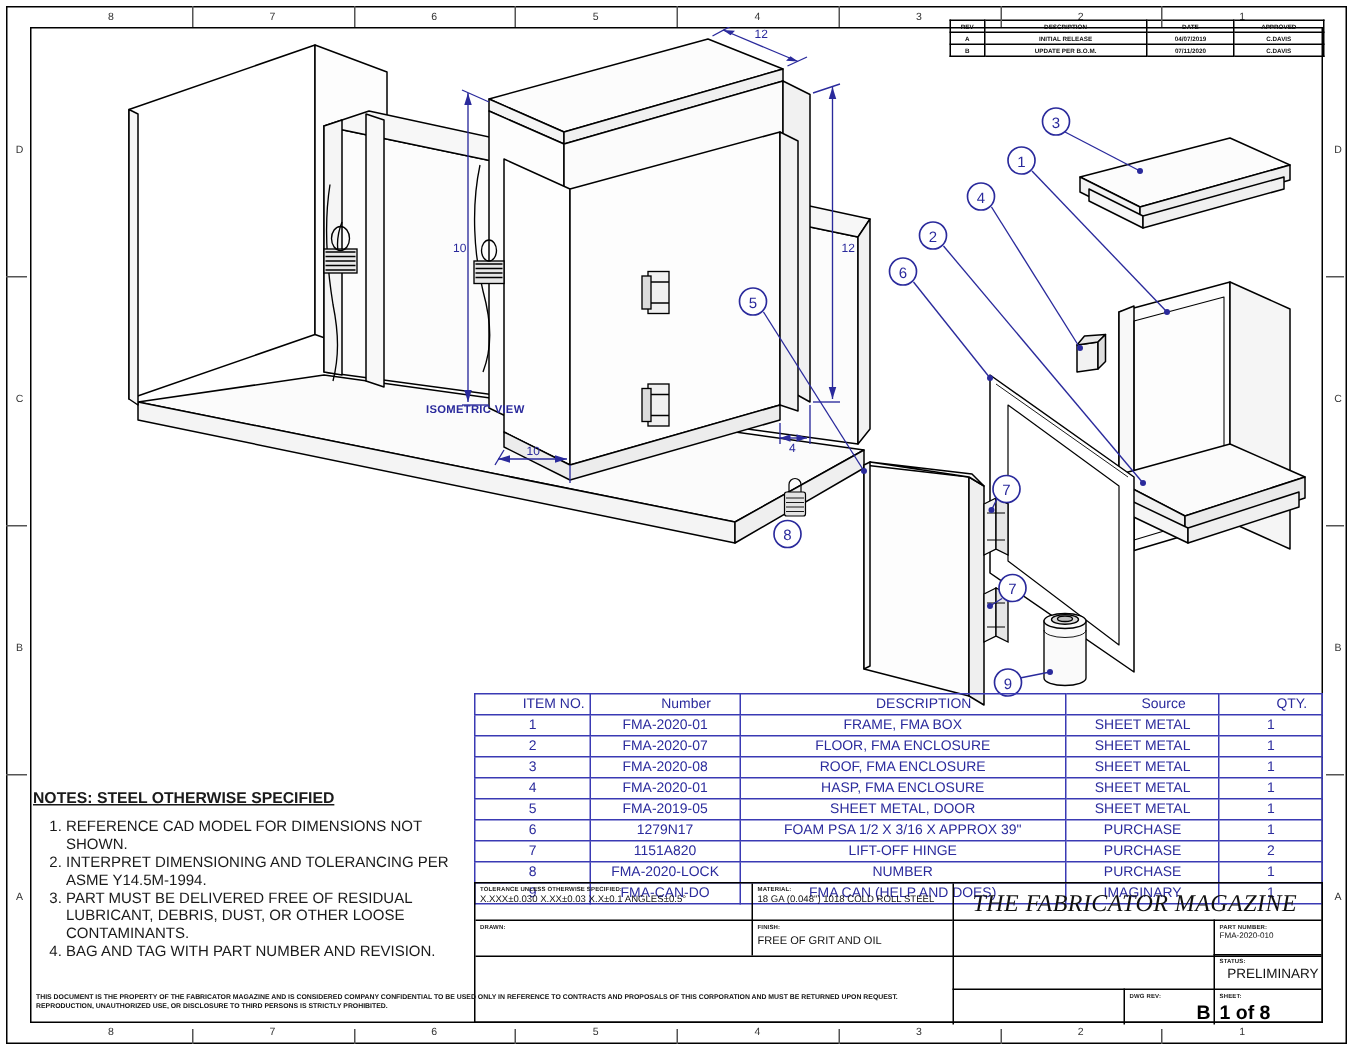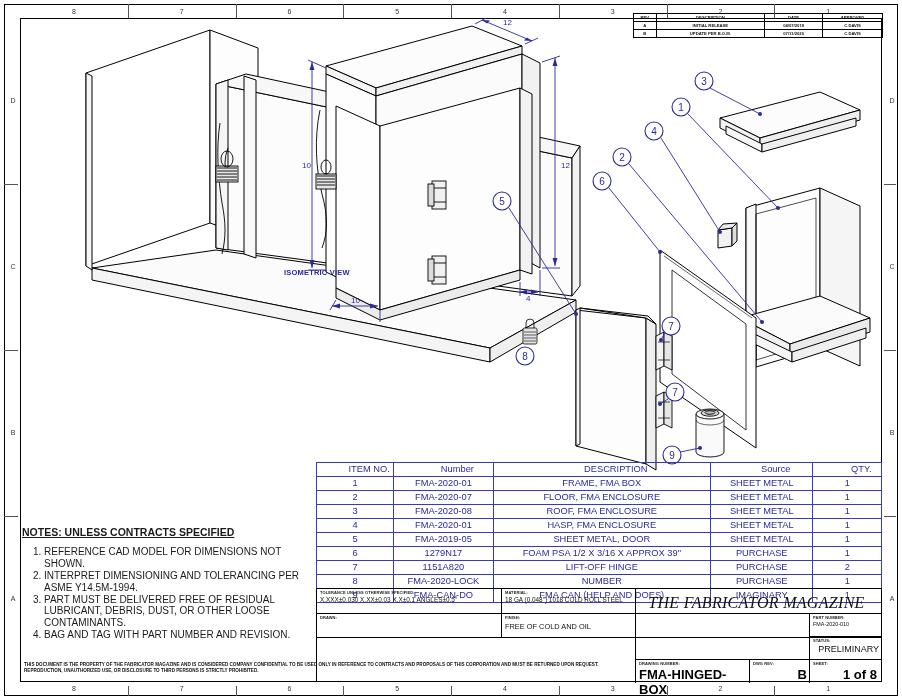--- a/index.html
+++ b/index.html
@@ -448,21 +448,21 @@
           <td class="c-item">9</td>
           <td class="c-num">FMA-CAN-DO</td>
           <td class="c-desc">FMA CAN (HELP AND DOES)</td>
           <td class="c-src">IMAGINARY</td>
           <td class="c-qty">1</td>
         </tr>
       </tbody>
   </table>
 
   <div id="notes">
-    <div class="hdr">NOTES: UNLESS CONTRACTS SPECIFIED</div>
+    <div class="hdr">NOTES: STEEL OTHERWISE SPECIFIED</div>
     <ol id="notes-list">
         <li>REFERENCE CAD MODEL FOR DIMENSIONS NOT SHOWN.</li>
         <li>INTERPRET DIMENSIONING AND TOLERANCING PER ASME Y14.5M-1994.</li>
         <li>PART MUST BE DELIVERED FREE OF RESIDUAL LUBRICANT, DEBRIS, DUST, OR OTHER LOOSE CONTAMINANTS.</li>
         <li>BAG AND TAG WITH PART NUMBER AND REVISION.</li>
       </ol>
   </div>
 
   <div id="tb">
 
@@ -487,47 +487,43 @@
       <div class="tb-lbl">MATERIAL:</div>
       <div style="font-size:6.4px;color:#111;margin-top:1px;">18 GA (0.048") 1018 COLD ROLL STEEL</div>
     </div>
 
     <div class="tbcell" style="left:3px;top:26px;width:170px;">
       <div class="tb-lbl">DRAWN:</div>
     </div>
 
     <div class="tbcell" style="left:188px;top:26px;width:126px;">
       <div class="tb-lbl">FINISH:</div>
-      <div style="font-size:7.4px;color:#111;margin-top:2px;">FREE OF COLD AND OIL</div>
+      <div style="font-size:7.4px;color:#111;margin-top:2px;">FREE OF GRIT AND OIL</div>
     </div>
 
 
     <div class="tbcell" style="left:496px;top:26px;width:66px;">
       <div class="tb-lbl">PART NUMBER:</div>
       <div style="font-size:5.4px;color:#111;margin-top:1px;">FMA-2020-010</div>
     </div>
 
     <div class="tbcell" style="left:496px;top:49px;width:66px;">
       <div class="tb-lbl">STATUS:</div>
       <div style="font-size:9px;color:#111;text-align:right;margin-top:1px;">PRELIMINARY</div>
     </div>
 
-    <div class="tbcell" style="left:322px;top:72px;width:108px;">
-      <div class="tb-lbl">DRAWING NUMBER:</div>
-      <div class="huge" style="margin-top:1px;">FMA-HINGED-BOX</div>
-    </div>
 
     <div class="tbcell" style="left:436px;top:72px;width:54px;">
       <div class="tb-lbl">DWG REV:</div>
       <div class="huge" style="text-align:right;margin-top:1px;">B</div>
     </div>
 
     <div class="tbcell" style="left:496px;top:72px;width:64px;">
       <div class="tb-lbl">SHEET:</div>
-      <div class="huge" style="text-align:right;margin-top:1px;">1 of 8</div>
+      <div class="huge" style="text-align:left;margin-top:1px;">1 of 8</div>
     </div>
   </div>
 
   <div id="disclaimer">THIS DOCUMENT IS THE PROPERTY OF THE FABRICATOR MAGAZINE AND IS CONSIDERED COMPANY CONFIDENTIAL TO BE USED ONLY IN REFERENCE TO CONTRACTS AND PROPOSALS OF THIS CORPORATION AND MUST BE RETURNED UPON REQUEST. REPRODUCTION, UNAUTHORIZED USE, OR DISCLOSURE TO THIRD PERSONS IS STRICTLY PROHIBITED.</div>
 
 <div class="tick" style="left: 127.75px; top: 4px; width: 1px; height: 14px; background: rgb(85, 85, 85);"></div>
     <div class="tick" style="left: 127.75px; top: 686px; width: 1px; height: 10px; background: rgb(85, 85, 85);"></div>
     <div class="tick" style="left: 235.5px; top: 4px; width: 1px; height: 14px; background: rgb(85, 85, 85);"></div>
     <div class="tick" style="left: 235.5px; top: 686px; width: 1px; height: 10px; background: rgb(85, 85, 85);"></div>
     <div class="tick" style="left: 343.25px; top: 4px; width: 1px; height: 14px; background: rgb(85, 85, 85);"></div>

